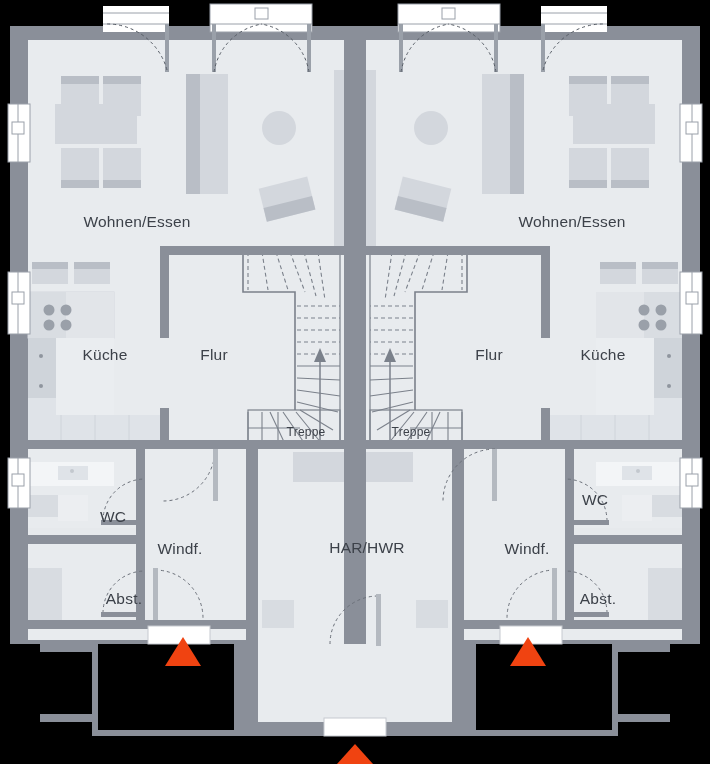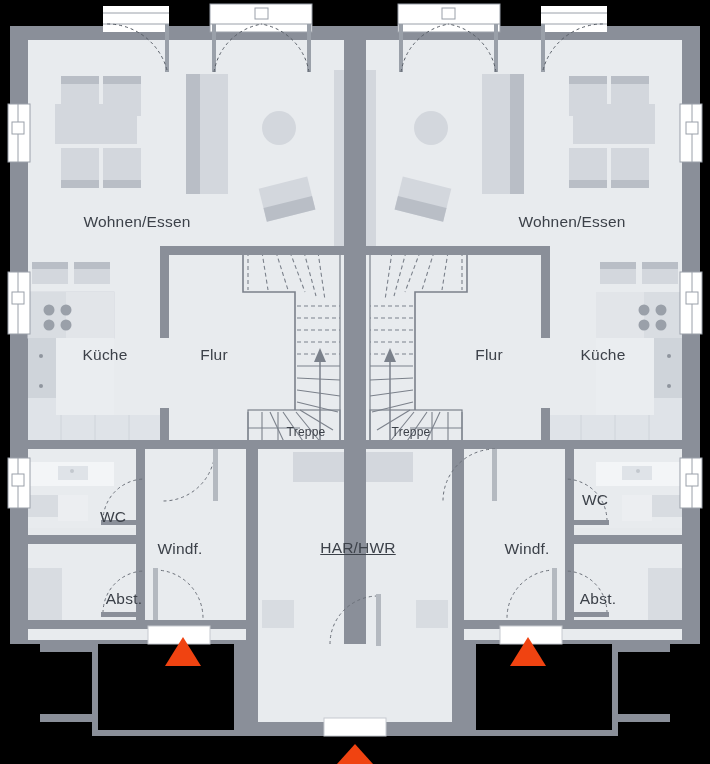--- a/index.html
+++ b/index.html
@@ -417,15 +417,15 @@
 <div class="lbl" style="left:214px;top:355px;">Flur</div>
 <div class="lbl" style="left:489px;top:355px;">Flur</div>
 <div class="lbl sm" style="left:306px;top:432px;">Treppe</div>
 <div class="lbl sm" style="left:411px;top:432px;">Treppe</div>
 <div class="lbl" style="left:113px;top:517px;">WC</div>
 <div class="lbl" style="left:595px;top:500px;">WC</div>
 <div class="lbl" style="left:180px;top:549px;">Windf.</div>
 <div class="lbl" style="left:527px;top:549px;">Windf.</div>
 <div class="lbl" style="left:124px;top:599px;">Abst.</div>
 <div class="lbl" style="left:598px;top:599px;">Abst.</div>
-<div class="lbl" style="left:358px;top:548px;text-decoration:underline;">HAR/HWR</div>
+<div class="lbl" style="left:367px;top:548px;">HAR/HWR</div>
 
 </div>
 
 </body></html>

